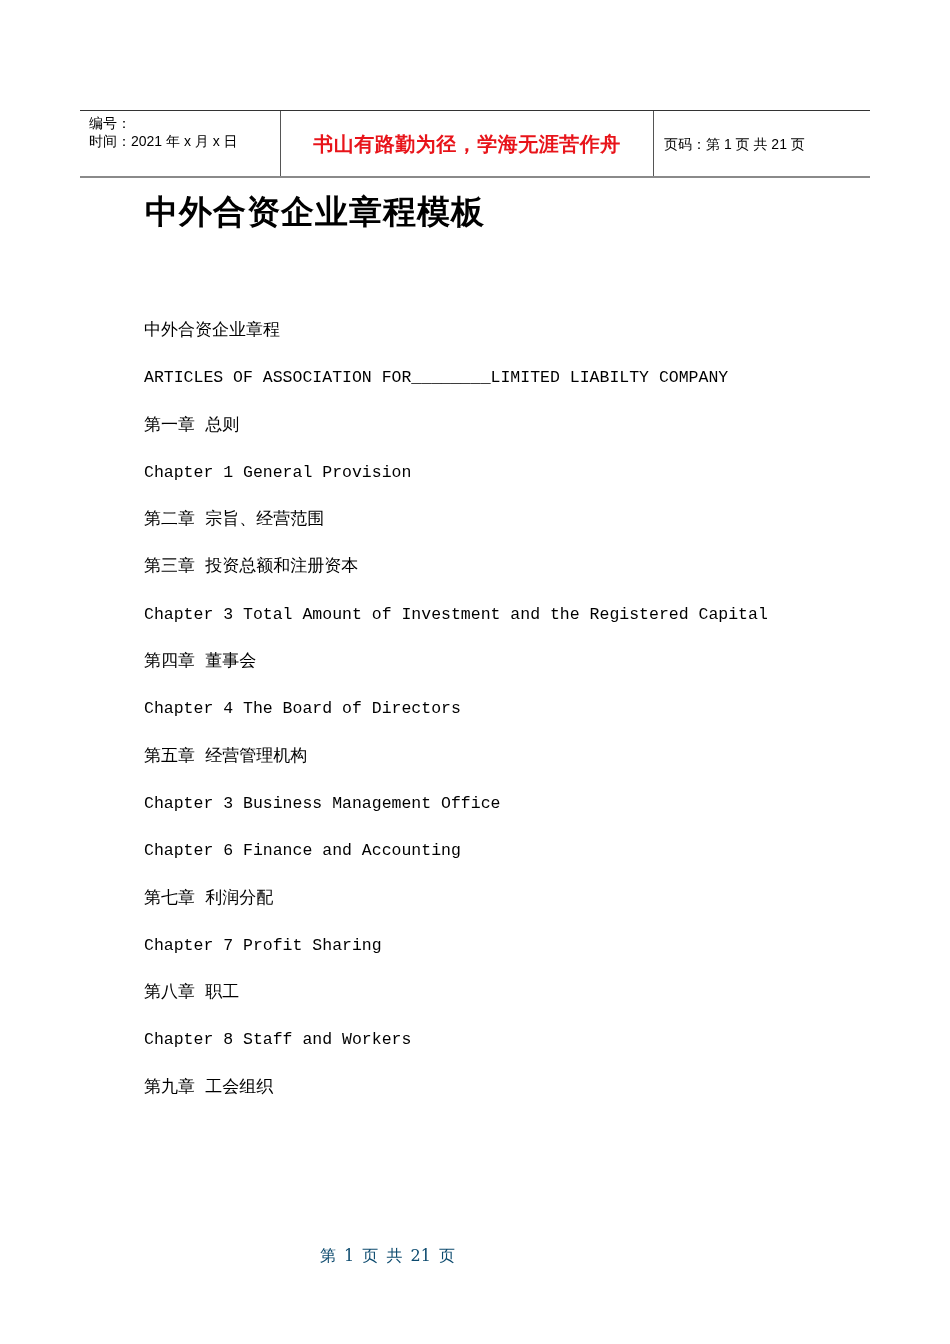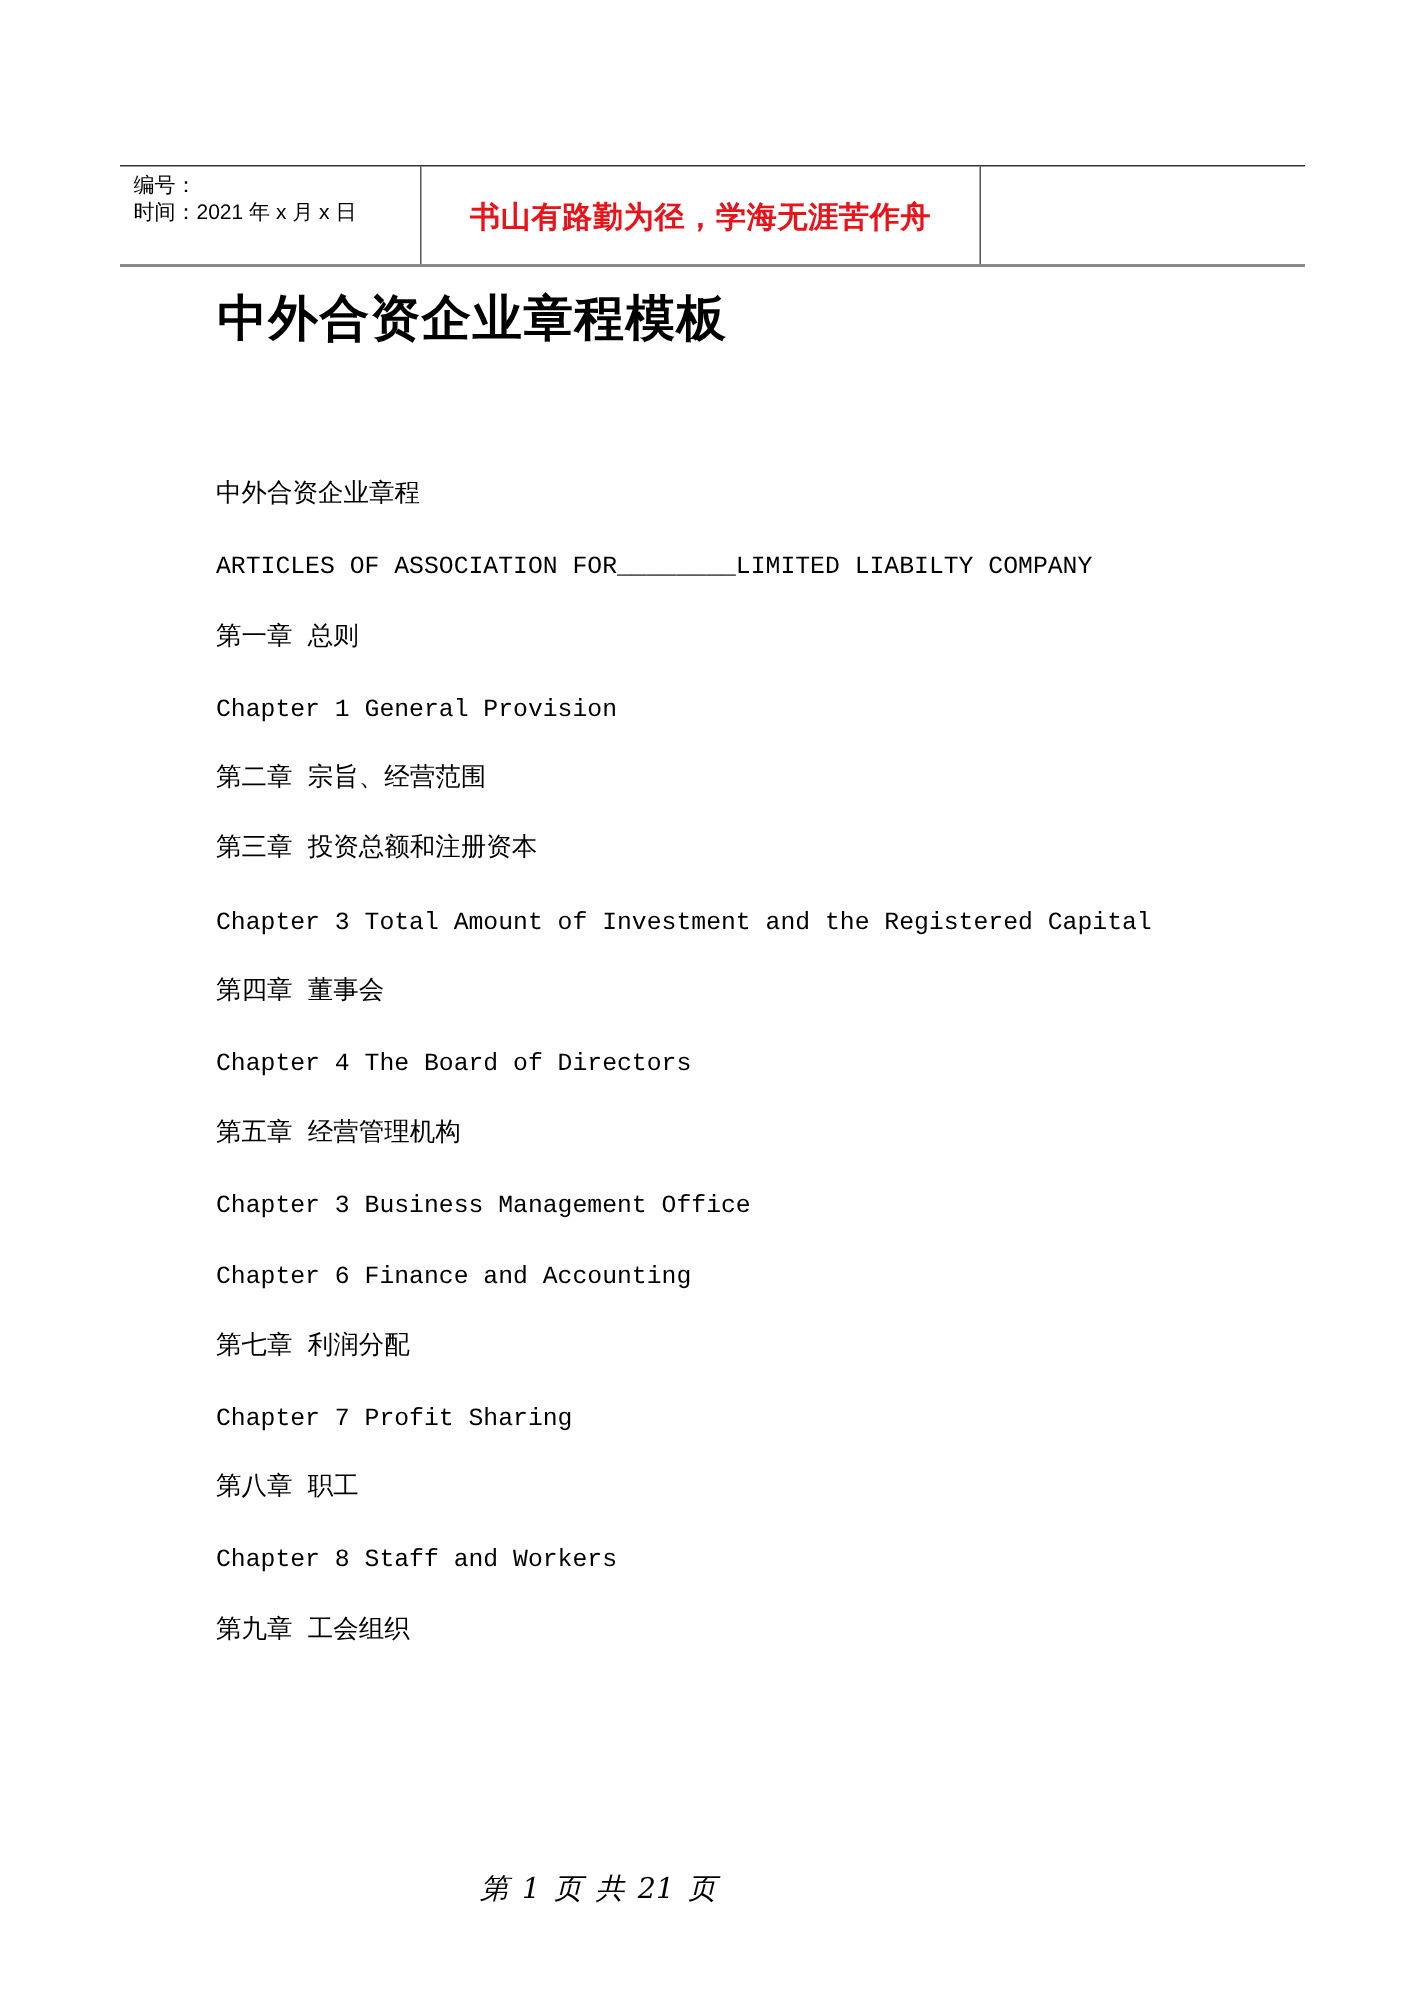--- a/index.html
+++ b/index.html
@@ -92,43 +92,45 @@
       font-family: Liberation Mono, monospace;
       font-size: 16.5px;
       letter-spacing: 0px;
     }
     .page-footer {
       position: absolute;
       left: 0;
       width: 950px;
       top: 1246px;
       text-align: center;
-      font-size: 19px;
-      color: #000000;
+      font-size: 16px;
+      color: #0c4a6e;
       font-family: "DejaVu Serif", serif;
       padding-left: 243px;
       box-sizing: border-box;
       text-align: left;
       left: 320px;
       width: auto;
       padding-left: 0;
       word-spacing: 3px;
-      font-style: italic;
     }
   </style>
 </head>
 <body>
 
 <div class="header-table">
   <div class="hcell hcell-left">
     <div>编号：</div>
     <div>时间：2021 年 x 月 x 日</div>
   </div>
   <div class="hcell hcell-mid">
     <span class="motto">书山有路勤为径，学海无涯苦作舟</span>
+  </div>
+  <div class="hcell hcell-right">
+    <span>页码：第 1 页  共 21 页</span>
   </div>
 </div>
 
 <div class="doc-title">中外合资企业章程模板</div>
 
 <div class="body-lines">
   <div class="line">中外合资企业章程</div>
   <div class="line en">ARTICLES OF ASSOCIATION FOR________LIMITED LIABILTY COMPANY</div>
   <div class="line">第一章 总则</div>
   <div class="line en">Chapter 1 General Provision</div>

